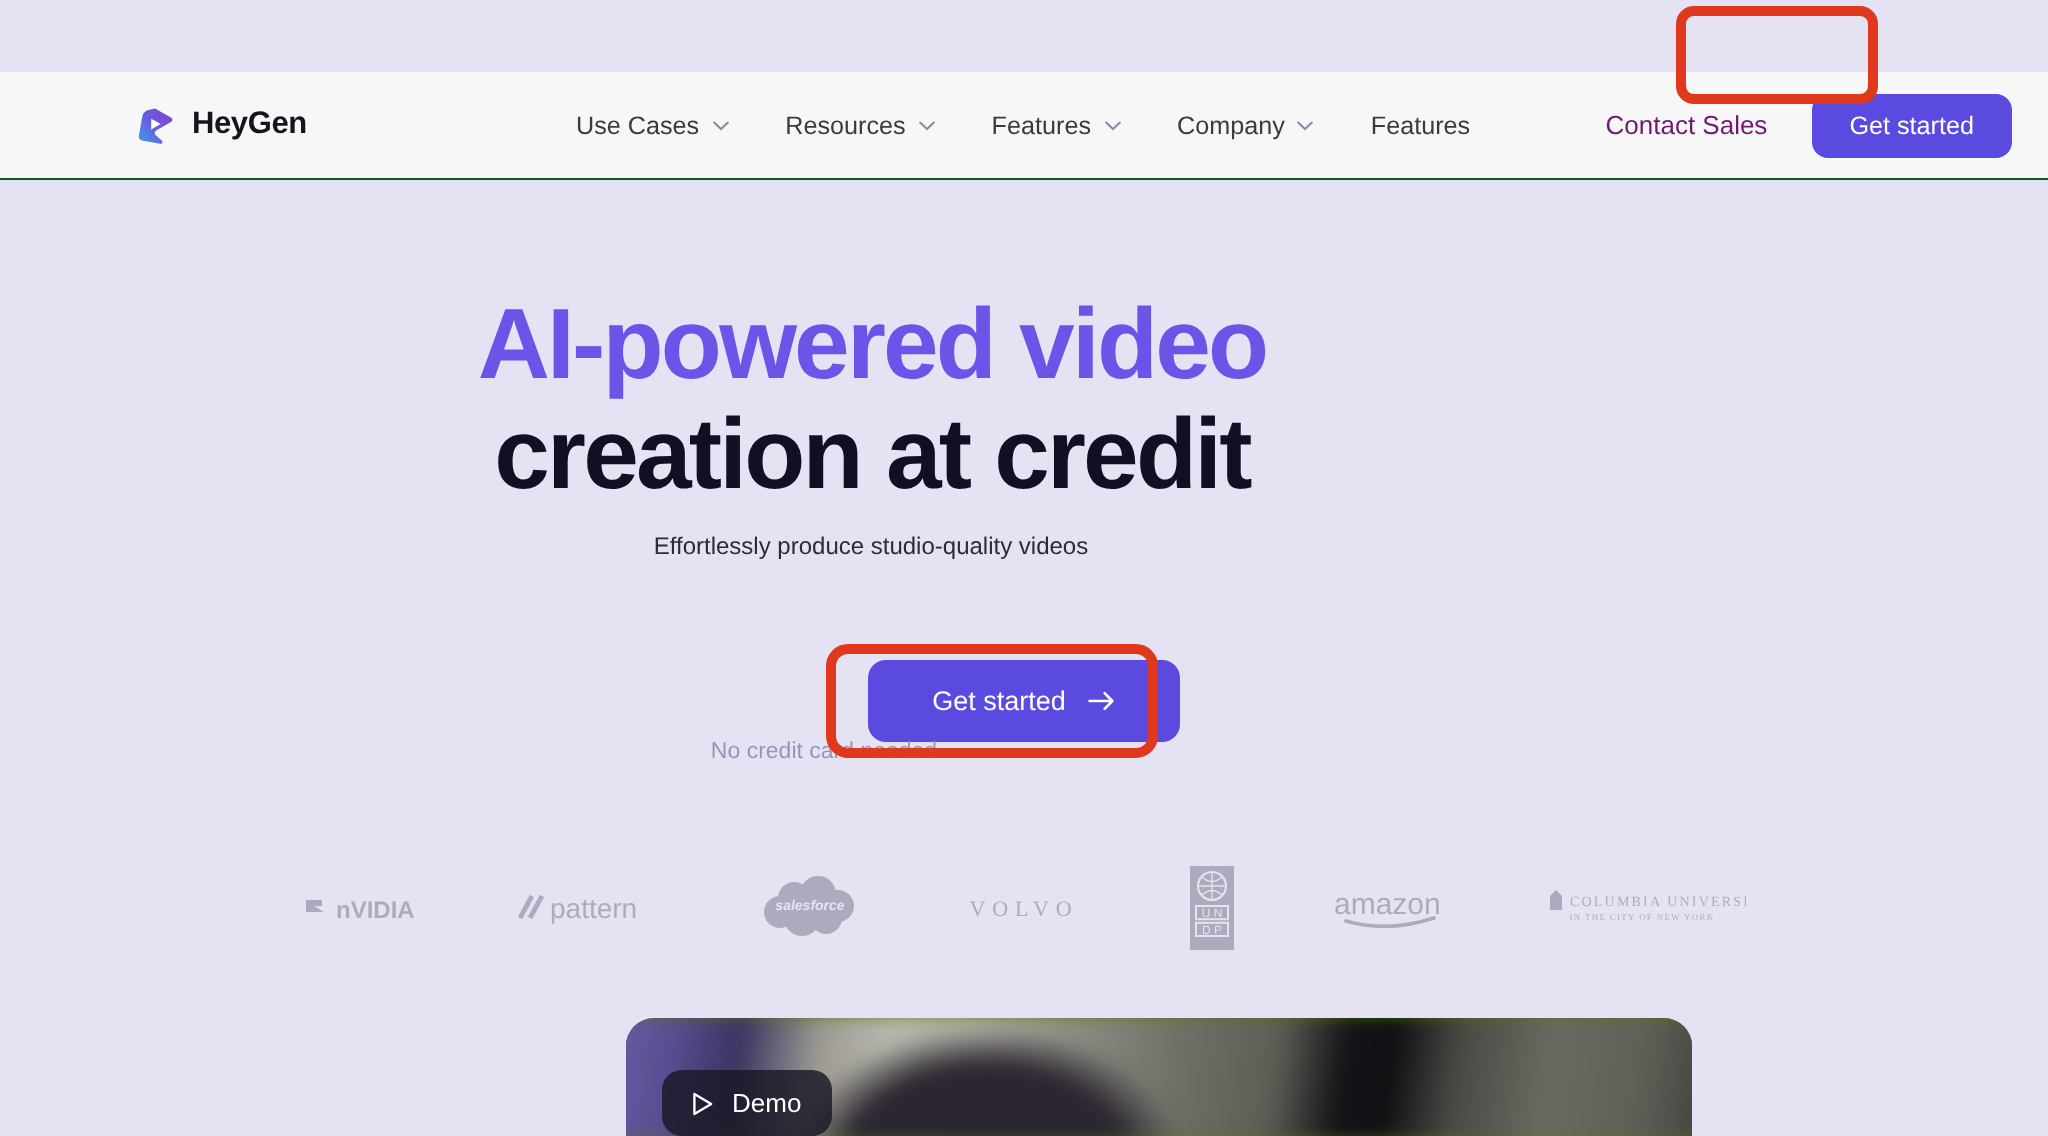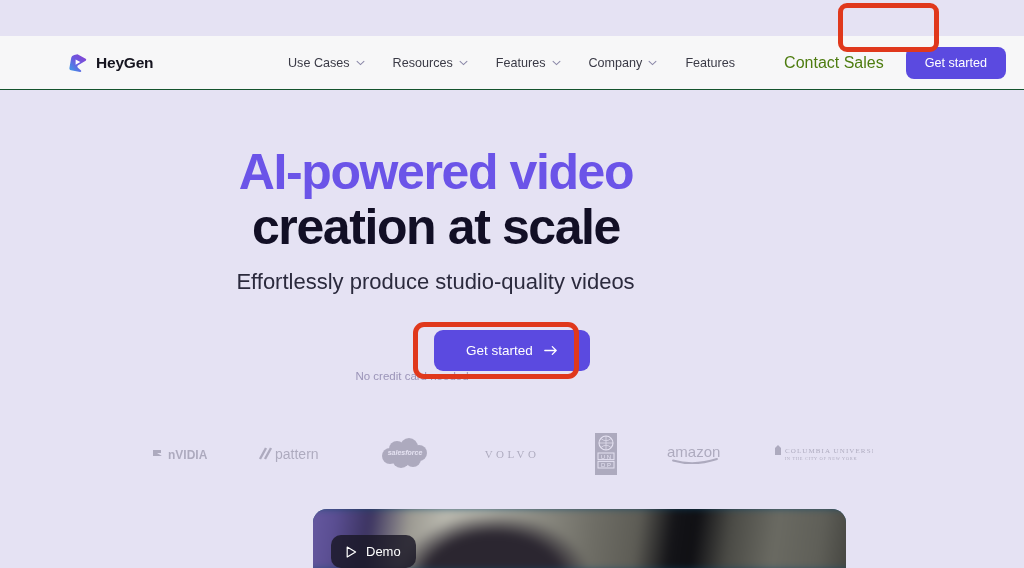--- a/index.html
+++ b/index.html
@@ -42,21 +42,21 @@
     white-space:nowrap;
   }
   .chev { width:9px; height:6px; display:block; flex:none; }
 
   #header-right {
     position:absolute; right:18px; top:50%;
     transform:translateY(-50%);
     display:flex; align-items:center; gap:22px;
   }
   #contact-sales {
-    font-size:16px; color:#4d7c0f; cursor:pointer; white-space:nowrap;
+    font-size:13px; color:#701a75; cursor:pointer; white-space:nowrap;
   }
   #nav-cta {
     background:#5b4ae0; color:#fff;
     font-size:12.6px; font-weight:500;
     border:none; border-radius:8px;
     padding:9px 19px; cursor:pointer;
     white-space:nowrap;
   }
   
   #nav-cta-annot {
@@ -82,21 +82,21 @@
     font-size:50px; font-weight:bold;
     line-height:1.09;
     letter-spacing:-1.4px;
   }
   #headline-l1 { color:#6b54e8; display:block; }
   #headline-l2 { color:#120f25; display:block; }
 
   #subhead {
     position:absolute; top:210px; left:0; width:871px;
     text-align:center;
-    font-size:22px; line-height:1.62;
+    font-size:12px; line-height:1.62;
     color:#2b2a3d;
   }
   #subhead span { display:block; }
 
   #cta-wrap {
     position:absolute; top:276px; left:0; width:1024px;
     text-align:center;
   }
   #hero-cta {
     display:inline-flex; align-items:center; gap:11px;
@@ -136,21 +136,21 @@
   }
   .brand svg { display:block; }
 
   
   #video-card {
     position:absolute;
     left:313px; top:455px;
     width:533px; height:60px;
     border-radius:14px 14px 0 0;
     overflow:hidden;
-    background:#0c4a6e;
+    background:#4d7c0f;
   }
   #video-img {
     position:absolute; inset:0;
     background:
       radial-gradient(ellipse 120px 85px at 185px 72px, #2b2630 0%, #2b2630 55%, rgba(43,38,48,0) 78%),
       radial-gradient(ellipse 60px 48px at 420px 90px, #0d0d10 0%, rgba(13,13,16,0) 72%),
       linear-gradient(98deg,
         #6d5fa8 0%, #5a4e92 7%, #3b3360 13%,
         #9c9a92 20%, #b9b8ae 26%, #b2b1a6 33%,
         #8d8c83 42%, #6f6e66 52%, #5d5c55 60%,
@@ -238,21 +238,21 @@
     <button id="nav-cta">Get started</button>
   </div>
 </div>
 
 <div id="nav-cta-annot"></div>
 
 <div id="hero">
 
   <h1 id="headline">
     <span id="headline-l1">AI-powered video</span>
-    <span id="headline-l2">creation at scale</span>
+    <span id="headline-l2">creation at credit</span>
   </h1>
 
   <p id="subhead">
     <span>Effortlessly produce studio-quality videos</span>
   </p>
 
   <div id="cta-wrap">
     <button id="hero-cta">
       <span>Get started</span>
       <span>

